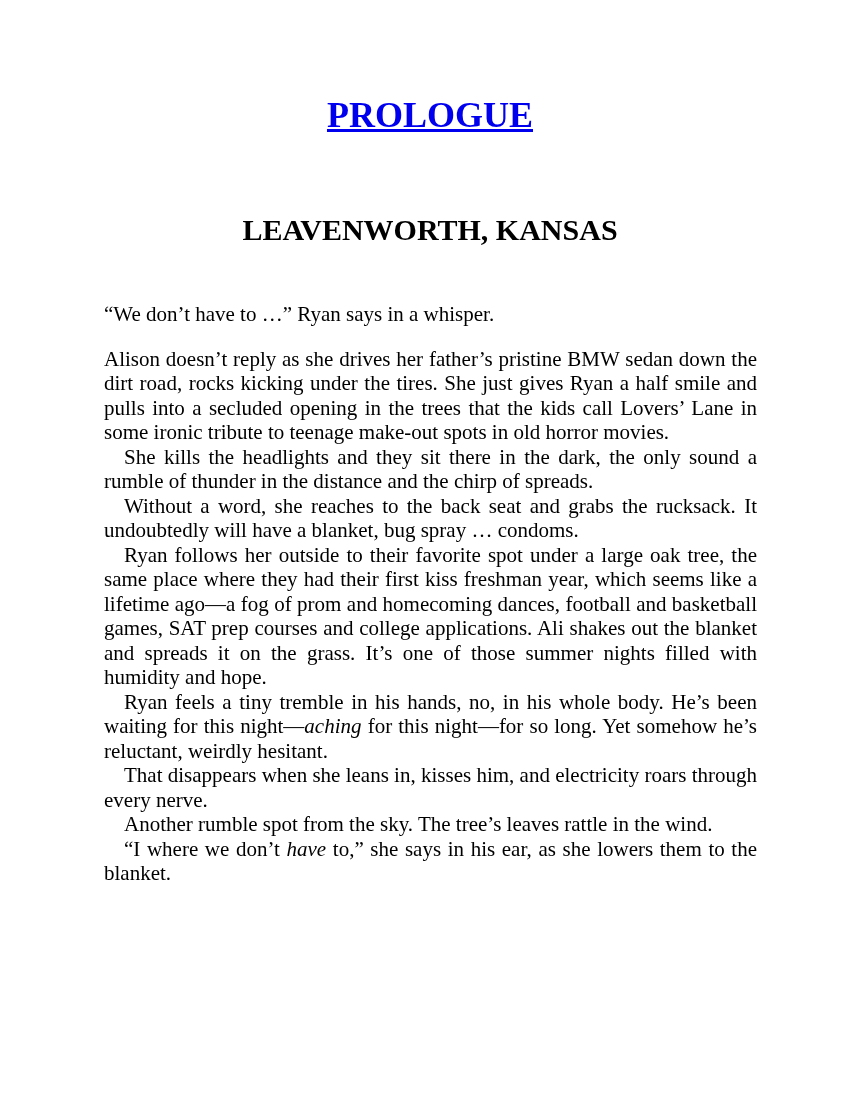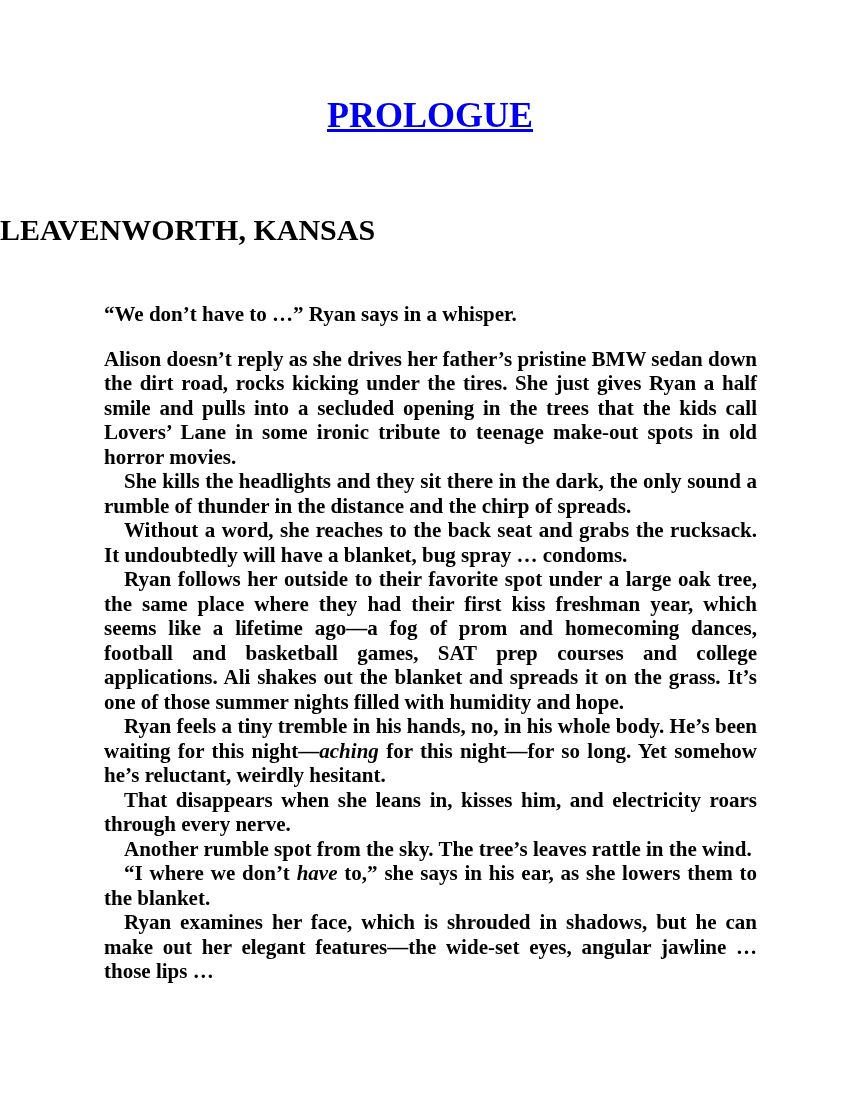--- a/index.html
+++ b/index.html
@@ -22,35 +22,35 @@
     font-size: 36px;
     line-height: 42px;
     font-weight: bold;
   }
   .chapter-title a {
     text-decoration: underline;
     cursor: pointer;
   }
   .chapter-subtitle {
     margin: 76px 0 0 0;
+    text-align: center;
     font-size: 30px;
     line-height: 35px;
     font-weight: bold;
     color: #000000;
   }
   .body-text {
     margin: 55px 103px 0 104px;
     font-size: 21px;
     line-height: 24.5px;
     text-align: justify;
   }
   .body-text p {
     margin: 0;
     padding: 0;
-    font-weight: bold;
   }
   .body-text p.indent {
     text-indent: 20px;
   }
   .body-text p.spaced {
     margin-bottom: 20px;
   }
   .body-text em {
     font-style: italic;
   }
@@ -66,15 +66,14 @@
   <div class="body-text">
       <p class="noindent spaced"><span>“We don’t have to …” Ryan says in a whisper.</span></p>
       <p class="noindent"><span>Alison doesn’t reply as she drives her father’s pristine BMW sedan down the dirt road, rocks kicking under the tires. She just gives Ryan a half smile and pulls into a secluded opening in the trees that the kids call Lovers’ Lane in some ironic tribute to teenage make-out spots in old horror movies.</span></p>
       <p class="indent"><span>She kills the headlights and they sit there in the dark, the only sound a rumble of thunder in the distance and the chirp of spreads.</span></p>
       <p class="indent"><span>Without a word, she reaches to the back seat and grabs the rucksack. It undoubtedly will have a blanket, bug spray … condoms.</span></p>
       <p class="indent"><span>Ryan follows her outside to their favorite spot under a large oak tree, the same place where they had their first kiss freshman year, which seems like a lifetime ago—a fog of prom and homecoming dances, football and basketball games, SAT prep courses and college applications. Ali shakes out the blanket and spreads it on the grass. It’s one of those summer nights filled with humidity and hope.</span></p>
       <p class="indent"><span>Ryan feels a tiny tremble in his hands, no, in his whole body. He’s been waiting for this night—</span><em>aching</em><span> for this night—for so long. Yet somehow he’s reluctant, weirdly hesitant.</span></p>
       <p class="indent"><span>That disappears when she leans in, kisses him, and electricity roars through every nerve.</span></p>
       <p class="indent"><span>Another rumble spot from the sky. The tree’s leaves rattle in the wind.</span></p>
       <p class="indent"><span>“I where we don’t </span><em>have</em><span> to,” she says in his ear, as she lowers them to the blanket.</span></p>
-      <p class="indent"><span>Ryan examines her face, which is shrouded in shadows, but he can make out her elegant features—the wide-set eyes, angular jawline … those lips …</span></p>
     </div>
 </div>
 
 </body></html>

